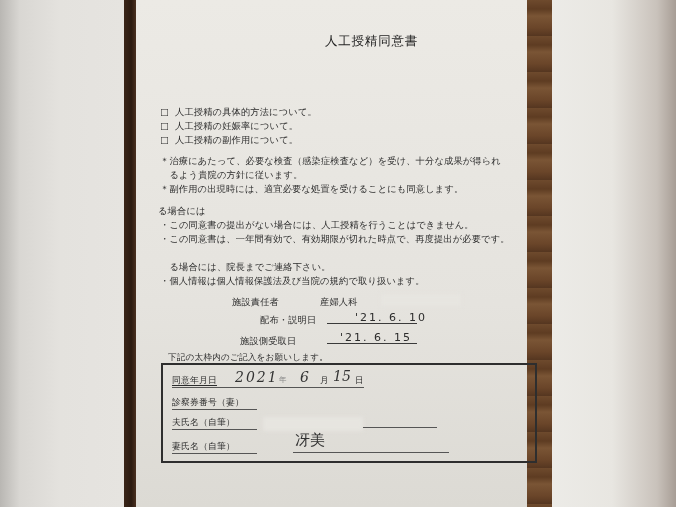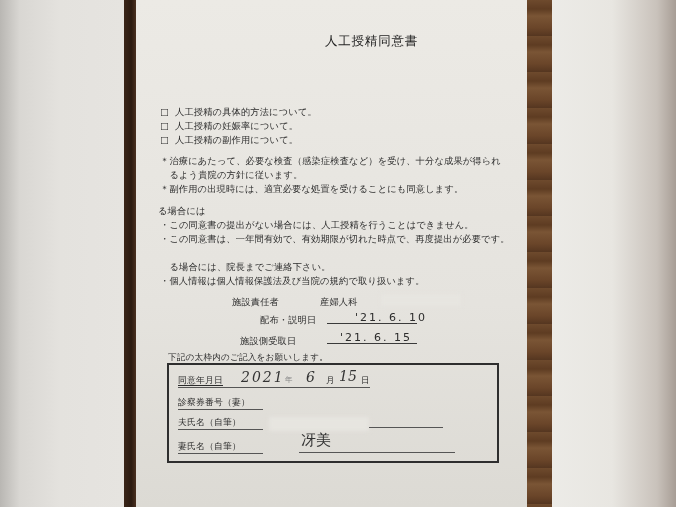--- a/index.html
+++ b/index.html
@@ -10,21 +10,21 @@
     background:linear-gradient(to right,#3a2518,#2b1a10 60%,#4a3020); }
   .bg-right { position:absolute; left:552px; top:0; width:124px; height:507px;
     background:linear-gradient(to right,#ecebe7 0px,#e8e6e1 60px,#c9c2bb 105px,#a79d95 124px); }
   .strip-right { position:absolute; left:527px; top:0; width:25px; height:507px;
     background:repeating-linear-gradient(to bottom,#6e4a2d 0px,#5e3c22 9px,#7a5535 16px,#6a4529 28px,#553620 36px); }
   .paper { position:absolute; left:136px; top:0; width:391px; height:507px;
     background:linear-gradient(to bottom,#eceae5 0%,#e5e3de 60%,#dcdad4 100%); color:#2a2a2a; }
   .t { position:absolute; white-space:nowrap; font-size:9.2px; letter-spacing:0.2px; color:#2c2c2c; }
   .title { position:absolute; left:0; width:391px; top:33px; text-align:center; font-size:12.5px; letter-spacing:0.8px; color:#1f1f1f;padding-left:40px; }
   .line { position:absolute; height:1px; background:#3a3a3a; }
-  .box { position:absolute; left:31px; top:363px; width:328px; height:96px; border:2px solid #2e2e2e; }
+  .box { position:absolute; left:25px; top:363px; width:328px; height:96px; border:2px solid #2e2e2e;padding-left:44px; }
   .hand { position:absolute; font-family:"DejaVu Serif", serif; font-style:italic; color:#333; white-space:nowrap; }
   .blur { position:absolute; background:#e7e5e0; filter:blur(2px); }
   .u { text-decoration:underline; text-underline-offset:2px; }
 </style>
 </head>
 <body>
 
 <div class="bg-left"></div>
 <div class="strip-left"></div>
 <div class="strip-right"></div>

